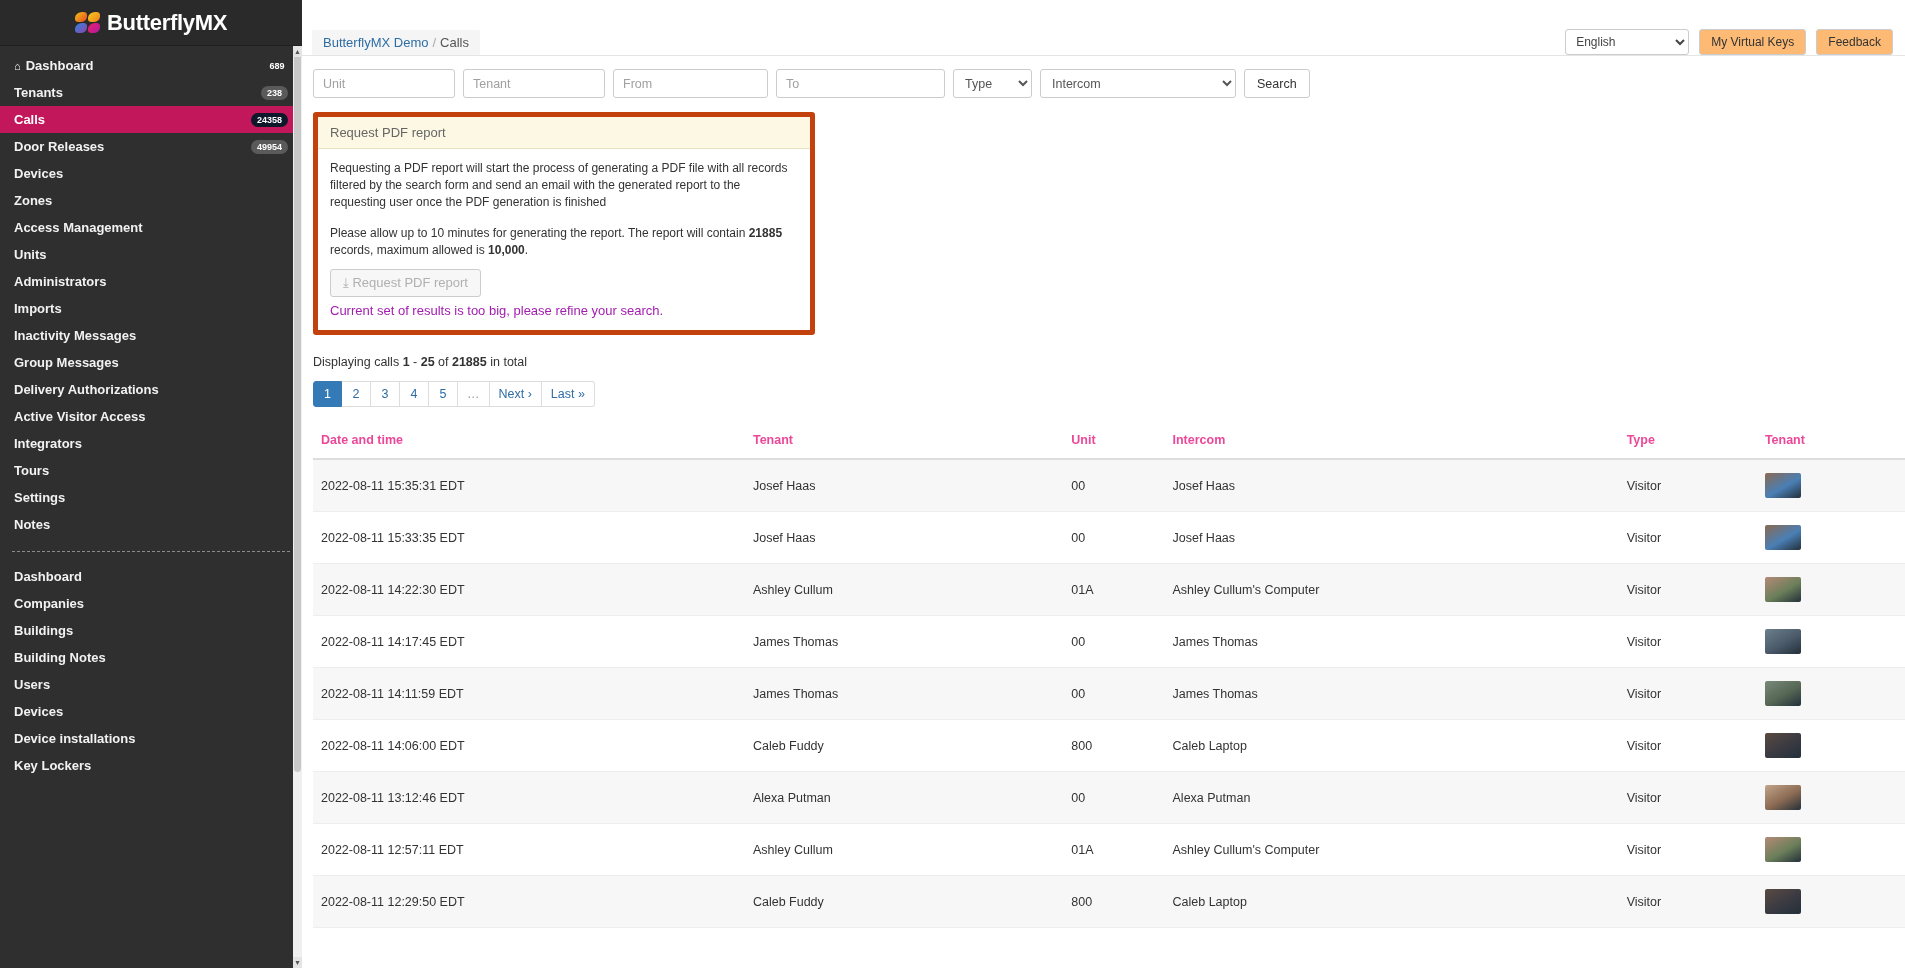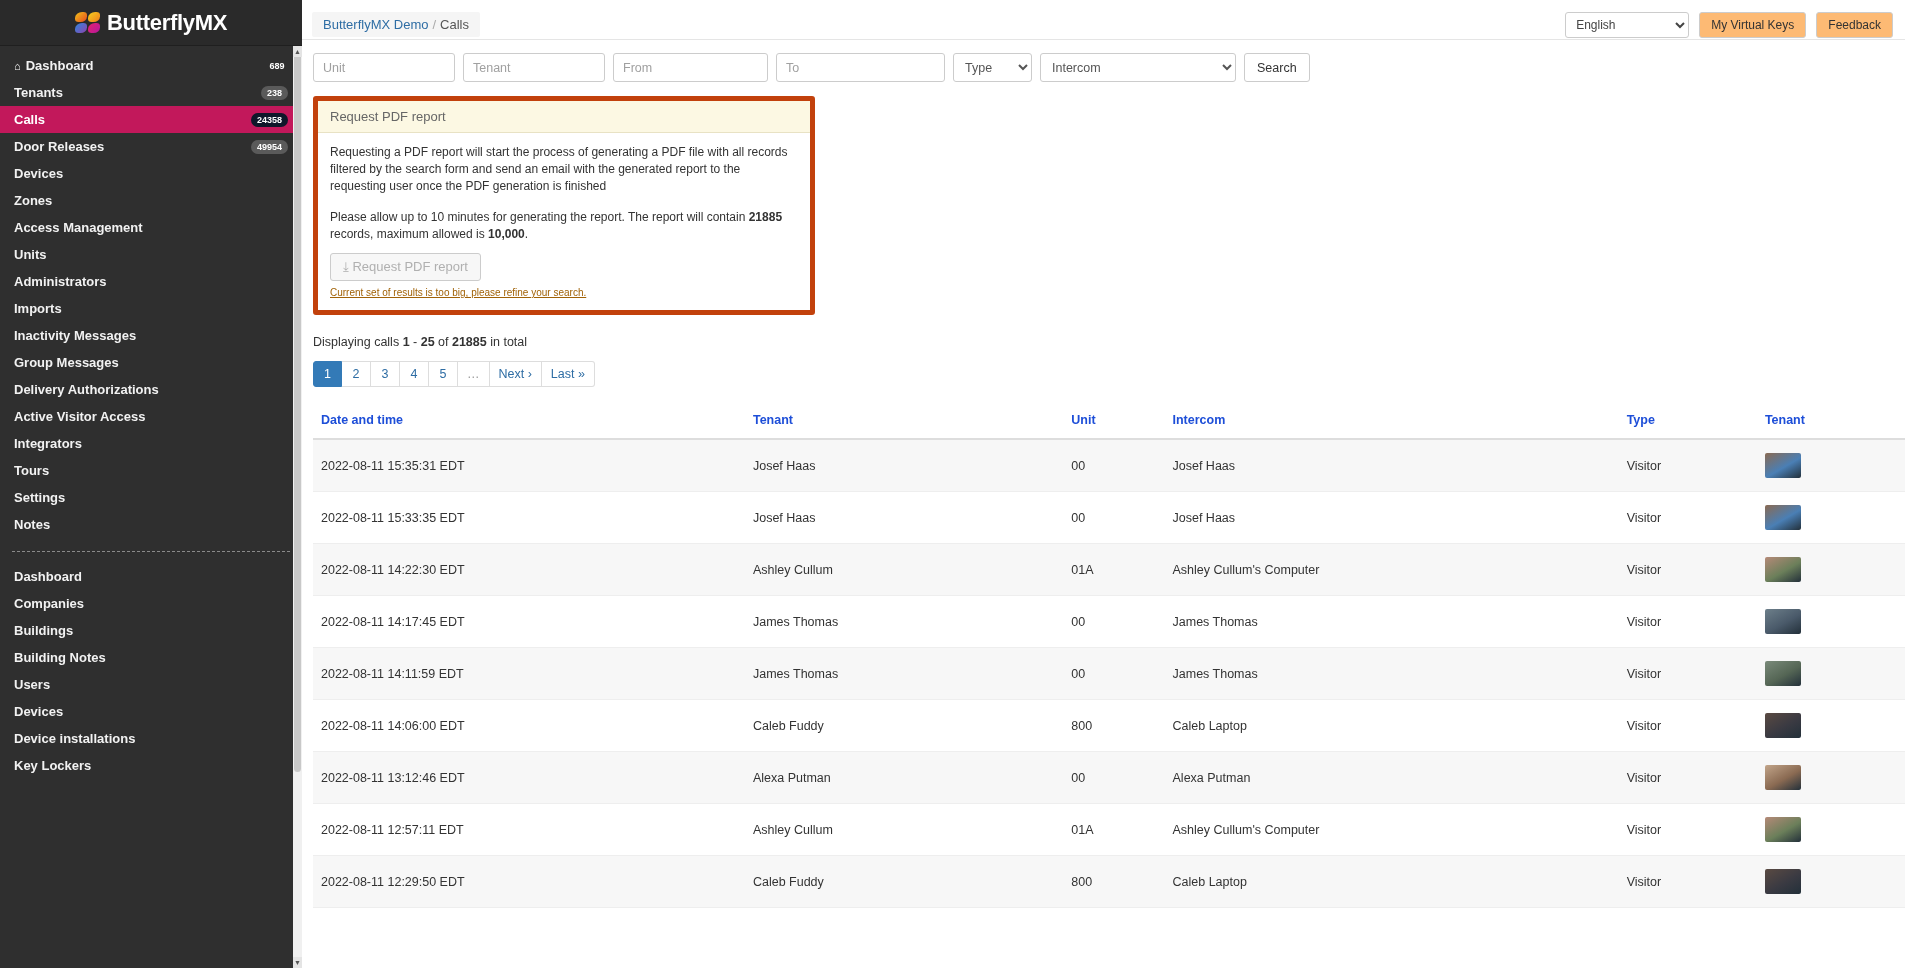--- a/index.html
+++ b/index.html
@@ -113,23 +113,23 @@
     position: absolute;
     right: 0; width: 9px; height: 11px;
     background: #e4e4e4;
     font-size: 7px; line-height: 11px; text-align: center; color: #555;
   }
 
   
   .main { flex: 1; height: 968px; position: relative; background: #ffffff; overflow: hidden; }
 
   .topbar {
-    height: 40px;
+    height: 56px;
     display: flex;
-    align-items: flex-start;
+    align-items: flex-end;
     justify-content: space-between;
     padding: 12px 12px 0 10px;
     background: #ffffff;
     border-bottom: 1px solid #e5e5e5;
   }
   .breadcrumb {
     background: #f5f5f5;
     padding: 5px 11px;
     font-size: 13px;
     color: #555;
@@ -229,21 +229,21 @@
     border: 1px solid #cccccc;
     border-radius: 3px;
     background: #f7f7f7;
     color: #b0b0b0;
     font-size: 13px;
     padding: 0 12px;
     margin-bottom: 6px;
     cursor: not-allowed;
     font-family: "Liberation Sans", sans-serif;
   }
-  .warn-text { font-size: 10px; color: #a16207; text-decoration: underline; }
+  .warn-text { font-size: 13px; color: #a21caf; }
 
   .displaying { font-size: 12.5px; color: #333; margin: 0 0 12px 0; }
 
   .pager { display: flex; margin-bottom: 26px; }
   .pg {
     min-width: 29px; height: 26px;
     border: 1px solid #dddddd;
     border-left-width: 0;
     background: #ffffff;
     color: #2e6da4;
@@ -255,21 +255,21 @@
   .pg:first-child { border-left-width: 1px; border-radius: 3px 0 0 3px; }
   .pg:last-child { border-radius: 0 3px 3px 0; }
   .pg.current { background: #337ab7; border-color: #337ab7; color: #ffffff; }
   .pg.gap { color: #999; cursor: default; }
 
   table.calls { width: 1592px; border-collapse: collapse; }
   table.calls th {
     text-align: left;
     font-size: 12.5px;
     font-weight: bold;
-    color: #1d4ed8;
+    color: #ec4899;
     padding: 0 0 11px 8px;
     border-bottom: 2px solid #dddddd;
   }
   table.calls td {
     font-size: 12.5px;
     color: #333;
     padding: 13px 0 13px 8px;
     border-bottom: 1px solid #eeeeee;
     vertical-align: middle;
   }

